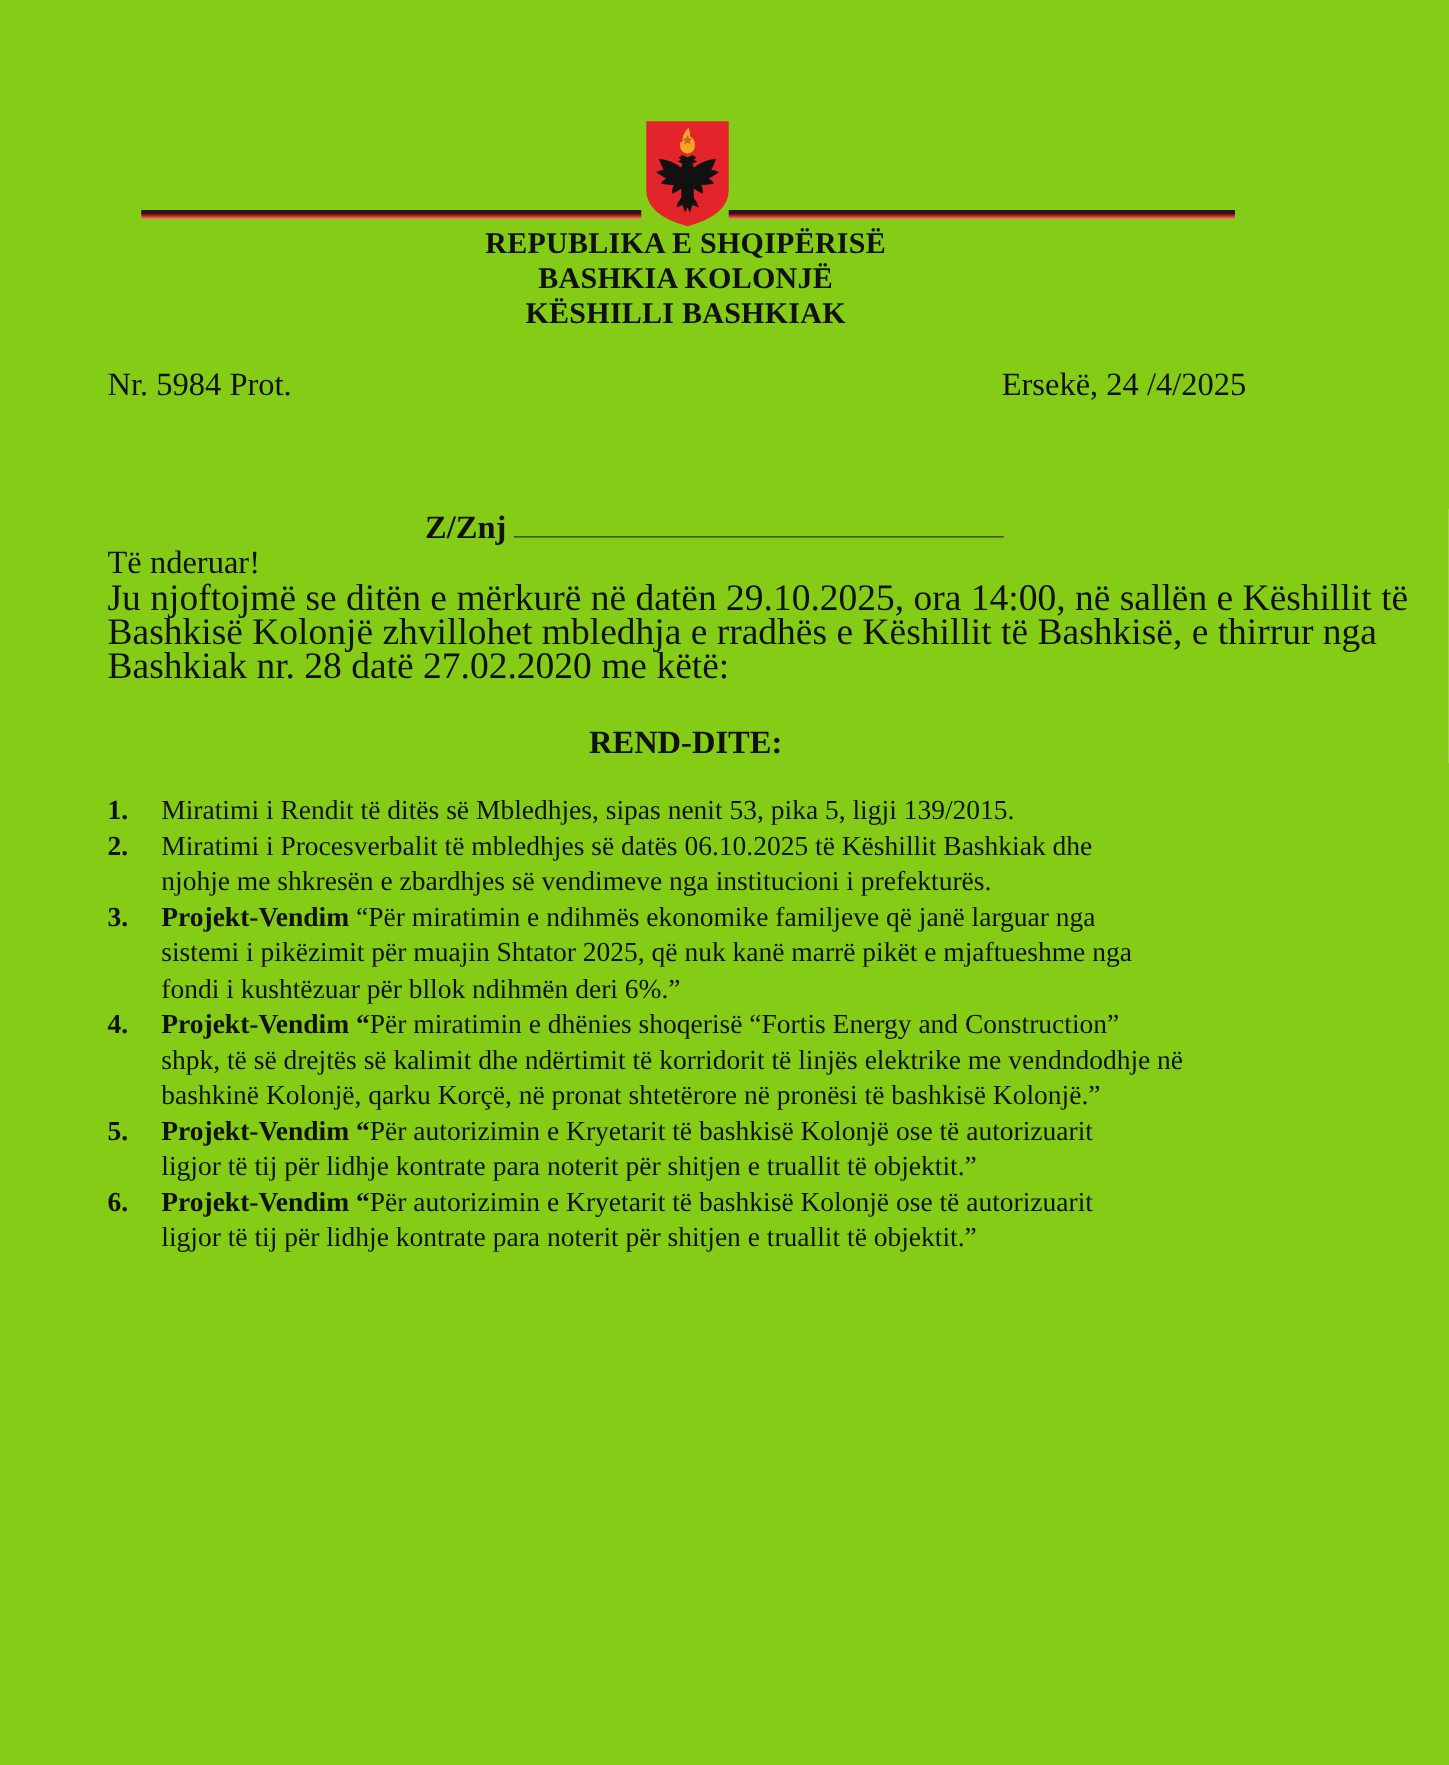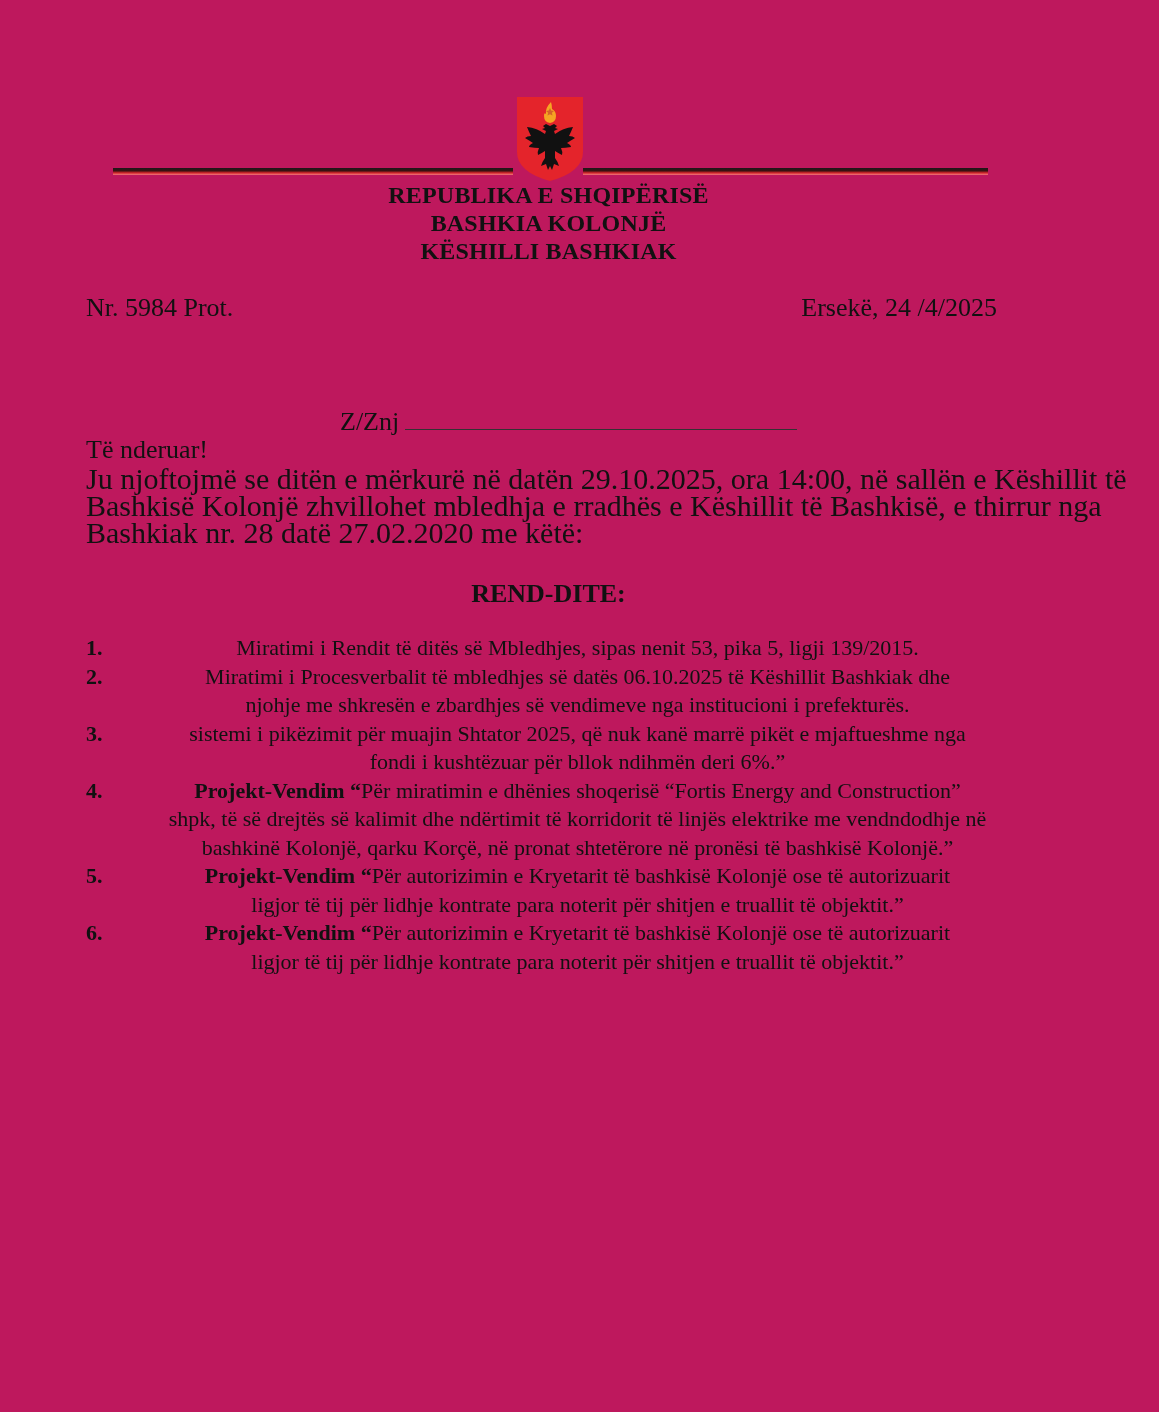--- a/index.html
+++ b/index.html
@@ -1,18 +1,18 @@
 <!DOCTYPE html>
 <html><head>
 <meta charset="utf-8">
 <style>
   html, body { margin: 0; padding: 0; background: #ffffff; }
   body { width: 1159px; height: 1412px; position: relative; overflow: hidden;
          font-family: "Liberation Serif", serif; color: #111; }
-  .page { position: absolute; left: 0; top: 0; width: 1159px; height: 1412px; background: #be185d; }
+  .page { position: absolute; left: 0; top: 0; width: 1159px; height: 1412px; background: #84cc16; }
 
   .rule { position: absolute; top: 168px; height: 7px;
           background: linear-gradient(to bottom, #1a1a1a 0%, #3a1010 40%, #d8262c 70%, #f07a7e 100%); }
   .rule.left { left: 113px; width: 400px; }
   .rule.right { left: 583px; width: 405px; }
 
   .emblem { position: absolute; left: 515px; top: 96px; width: 70px; height: 86px; }
 
   .header-block { position: absolute; left: 0; width: 1097px; top: 181px; text-align: center;
                   font-weight: bold; font-size: 24px; line-height: 28px; }
@@ -21,34 +21,34 @@
   .text { position: absolute; font-size: 26px; line-height: 26px; white-space: nowrap; }
   .bold { font-weight: bold; }
 
   .protocol { left: 86px; top: 295px; }
   .place-date { right: 162px; top: 295px; }
 
   .subject { left: 86px; top: 352px; }
   .subject .label { font-weight: bold; display: inline-block; width: 105px; }
 
   .recipient { left: 340px; top: 409px; }
-  .recipient .label { font-weight: normal; margin-top: 45px; }
+  .recipient .label { font-weight: bold; margin-top: 45px; }
   .recipient .line { display: inline-block; width: 392px; border-bottom: 1.5px solid #333; height: 18px; margin-left: 6px; vertical-align: baseline; }
 
   .greeting { left: 86px; top: 437px; }
   .para { position: absolute; left: 86px; top: 465px; width: 920px; font-size: 30px; line-height: 27px; }
   .para div { white-space: nowrap; }
 
   .agenda-title { position: absolute; left: 0; width: 1097px; top: 579px; text-align: center;
                   font-weight: bold; font-size: 26px; }
 
   .agenda { position: absolute; left: 86px; top: 634px; width: 940px; font-size: 22px; line-height: 28.5px; }
   .agenda-item { position: relative; padding-left: 43px; }
   .agenda-item .num { position: absolute; left: 0; top: 0; font-weight: bold; }
-  .agenda-item .ln { white-space: nowrap; text-align: center; }
+  .agenda-item .ln { white-space: nowrap; }
 </style>
 </head>
 <body>
 
 <div class="page">
 
   <div class="rule left"></div>
   <div class="rule right"></div>
 
   <svg class="emblem" viewBox="0 0 70 86">
@@ -92,20 +92,21 @@
       <span class="num">1.</span>
       <div class="ln">Miratimi i Rendit të ditës së Mbledhjes, sipas nenit 53, pika 5, ligji 139/2015.</div>
     </div>
     <div class="agenda-item">
       <span class="num">2.</span>
       <div class="ln">Miratimi i Procesverbalit të mbledhjes së datës  06.10.2025  të Këshillit Bashkiak dhe</div>
       <div class="ln">njohje me shkresën e zbardhjes së vendimeve nga institucioni i prefekturës.</div>
     </div>
     <div class="agenda-item">
       <span class="num">3.</span>
+      <div class="ln"><span class="bold">Projekt-Vendim</span><span> “Për miratimin e ndihmës ekonomike familjeve që janë larguar nga</span></div>
       <div class="ln">sistemi i pikëzimit për muajin Shtator 2025, që nuk kanë marrë pikët e mjaftueshme nga</div>
       <div class="ln">fondi i kushtëzuar për bllok ndihmën deri 6%.”</div>
     </div>
     <div class="agenda-item">
       <span class="num">4.</span>
       <div class="ln"><span class="bold">Projekt-Vendim “</span><span>Për miratimin e dhënies shoqerisë “Fortis Energy and Construction”</span></div>
       <div class="ln">shpk, të së drejtës së kalimit dhe ndërtimit të korridorit të linjës elektrike me vendndodhje në</div>
       <div class="ln">bashkinë Kolonjë, qarku Korçë, në pronat shtetërore në pronësi të  bashkisë Kolonjë.”</div>
     </div>
     <div class="agenda-item">

